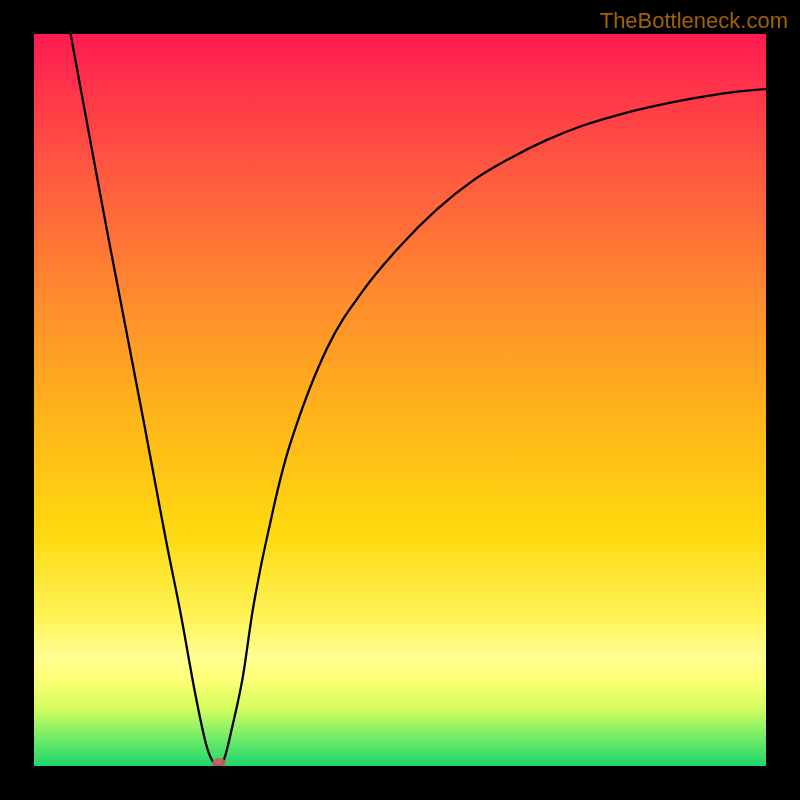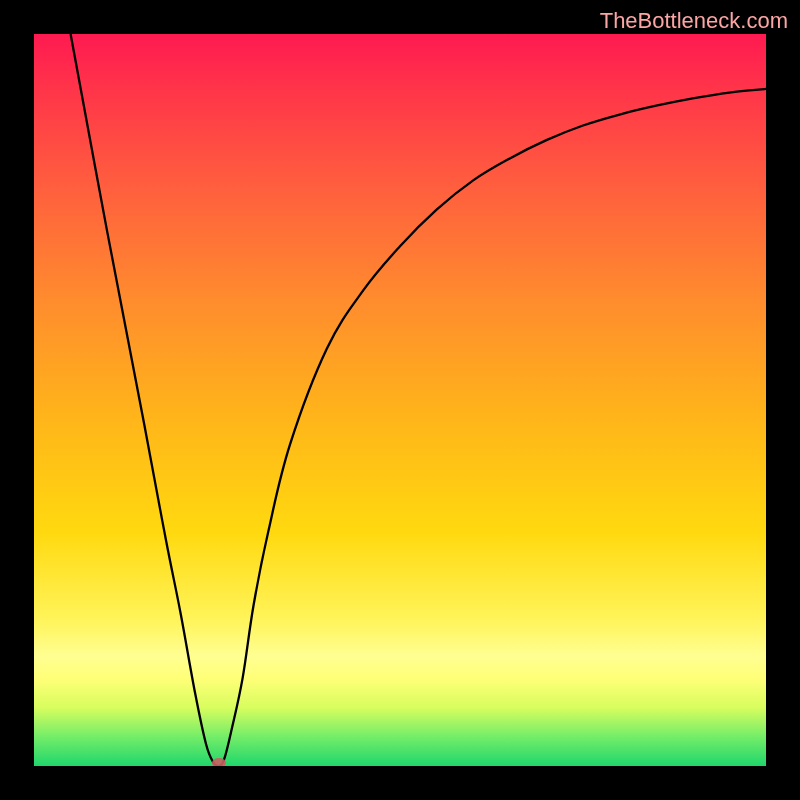--- a/index.html
+++ b/index.html
@@ -30,21 +30,21 @@
       #d8fd5e 92%,
       #74ed68 96%,
       #1fd66c 100%
     );
     overflow: hidden;
   }
   .watermark {
     position: absolute;
     top: 8px;
     right: 12px;
-    color: #fca5a5;
+    color: #a16207;
     font-size: 22px;
     font-weight: 500;
     text-align: right;
     white-space: nowrap;
     pointer-events: none;
   }
   svg.curve {
     position: absolute;
     left: 0;
     top: 0;

